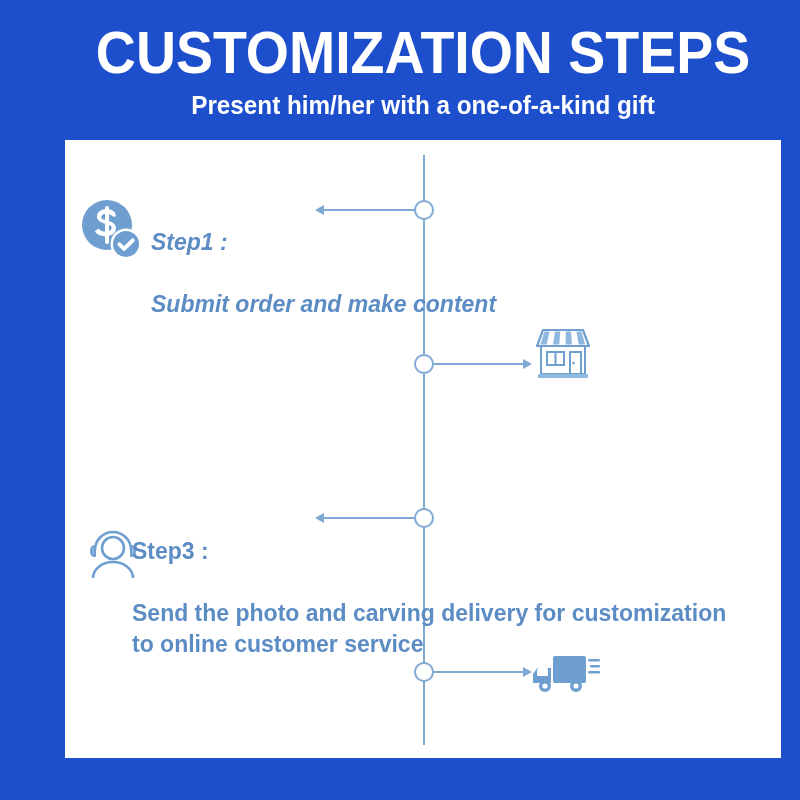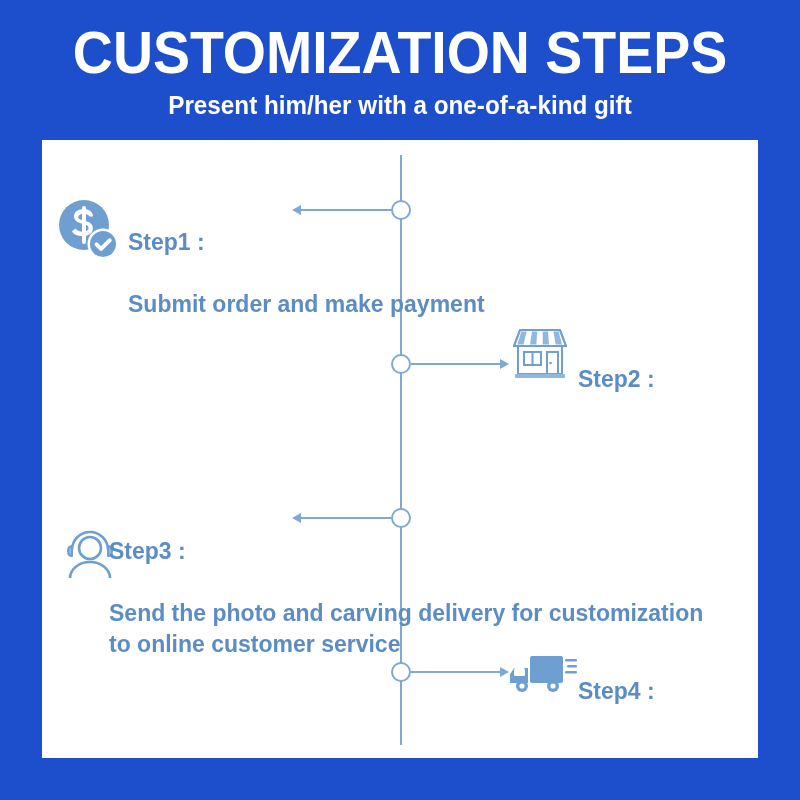--- a/index.html
+++ b/index.html
@@ -10,20 +10,21 @@
     width: 800px;
     height: 800px;
     background: #1d4fcd;
     font-family: "Liberation Sans", sans-serif;
     overflow: hidden;
   }
   #root {
     position: relative;
     width: 724px;
     height: 800px;
+    margin-left: 23px;
   }
 
   
   .header {
     position: absolute;
     left: 0;
     top: 0;
     width: 800px;
     height: 140px;
     text-align: center;
@@ -117,21 +118,21 @@
   }
   .step-text .step-label { display: block; }
   .step-text .step-desc  { display: block; }
 
   .step-icon {
     position: absolute;
   }
 
   
   .s1-icon { left: 57px;  top: 198px;  }
-  .s1-text { left: 128px; top: 196px;  }
+  .s1-text { left: 128px; top: 196px; font-style: italic;  }
   .s1-node { left: 391px; top: 200px;  }
   .s1-arm  { left: 300px; top: 209px; width: 92px; }
   .s1-head { left: 292px; top: 205px;  }
 
   .s2-icon { left: 508px; top: 320px;  }
   .s2-text { left: 578px; top: 333px;  }
   .s2-node { left: 391px; top: 354px;  }
   .s2-arm  { left: 411px; top: 363px; width: 89px; }
   .s2-head { left: 500px; top: 359px;  }
 
@@ -171,21 +172,21 @@
       <circle cx="46" cy="46" r="15.5" fill="#ffffff"></circle>
       <circle cx="46" cy="46" r="13" fill="#6e9fd0"></circle>
       <path d="M39.5 46.3l4.6 4.6 8.6-8.6" fill="none" stroke="#ffffff" stroke-width="4" stroke-linecap="round" stroke-linejoin="round"></path>
     </svg>
   </div>
   <div class="arm s1-arm"></div>
   <div class="arrow-left s1-head"></div>
   <div class="node s1-node"></div>
   <div class="step-text s1-text">
     <span class="step-label">Step1 :</span>
-    <span class="step-desc">Submit order and make payment</span>
+    <span class="step-desc">Submit order and make content</span>
   </div>
 
   <div class="step-icon s2-icon">
     <svg width="64" height="64" viewBox="0 0 64 64" xmlns="http://www.w3.org/2000/svg">
 
       <path d="M6 26 L12 10 L52 10 L58 26 Z" fill="#ffffff" stroke="#6e9fd0" stroke-width="2" stroke-linejoin="round"></path>
       <g fill="#8fb8de">
         <path d="M13.3 11.5 L18.6 11.5 L15.6 24.5 L9.3 24.5 Z"></path>
         <path d="M24.0 11.5 L29.3 11.5 L28.3 24.5 L22.0 24.5 Z"></path>
         <path d="M34.7 11.5 L40.0 11.5 L41.0 24.5 L34.7 24.5 Z"></path>
@@ -201,21 +202,20 @@
       <rect x="39" y="32" width="11" height="22" fill="#ffffff" stroke="#6e9fd0" stroke-width="2"></rect>
       <circle cx="42.5" cy="43" r="1.3" fill="#6e9fd0"></circle>
 
       <rect x="7" y="54" width="50" height="4" rx="1" fill="#8fb8de"></rect>
     </svg>
   </div>
   <div class="arm s2-arm"></div>
   <div class="arrow-right s2-head"></div>
   <div class="node s2-node"></div>
   <div class="step-text s2-text">
-    <span class="step-label">Step2 :</span>
   </div>
 
   <div class="step-icon s3-icon">
     <svg width="56" height="56" viewBox="0 0 56 56" xmlns="http://www.w3.org/2000/svg">
 
       <path d="M10 26 a18 18 0 0 1 36 0" fill="none" stroke="#6e9fd0" stroke-width="2.6"></path>
       <path d="M10 22 q-4 0 -4 5 t4 5 z" fill="#8fb8de" stroke="#6e9fd0" stroke-width="2" stroke-linejoin="round"></path>
       <path d="M46 22 q4 0 4 5 t-4 5 z" fill="#8fb8de" stroke="#6e9fd0" stroke-width="2" stroke-linejoin="round"></path>
 
       <circle cx="28" cy="24" r="11" fill="none" stroke="#6e9fd0" stroke-width="2.6"></circle>
@@ -248,16 +248,15 @@
         <rect x="57" y="21" width="12" height="2.6" rx="1.3"></rect>
       </g>
       <circle cx="14" cy="36" r="2.6" fill="#ffffff"></circle>
       <circle cx="45" cy="36" r="2.6" fill="#ffffff"></circle>
     </svg>
   </div>
   <div class="arm s4-arm"></div>
   <div class="arrow-right s4-head"></div>
   <div class="node s4-node"></div>
   <div class="step-text s4-text">
-    <span class="step-label">Step4 :</span>
   </div>
 
 </div>
 
 </body></html>

